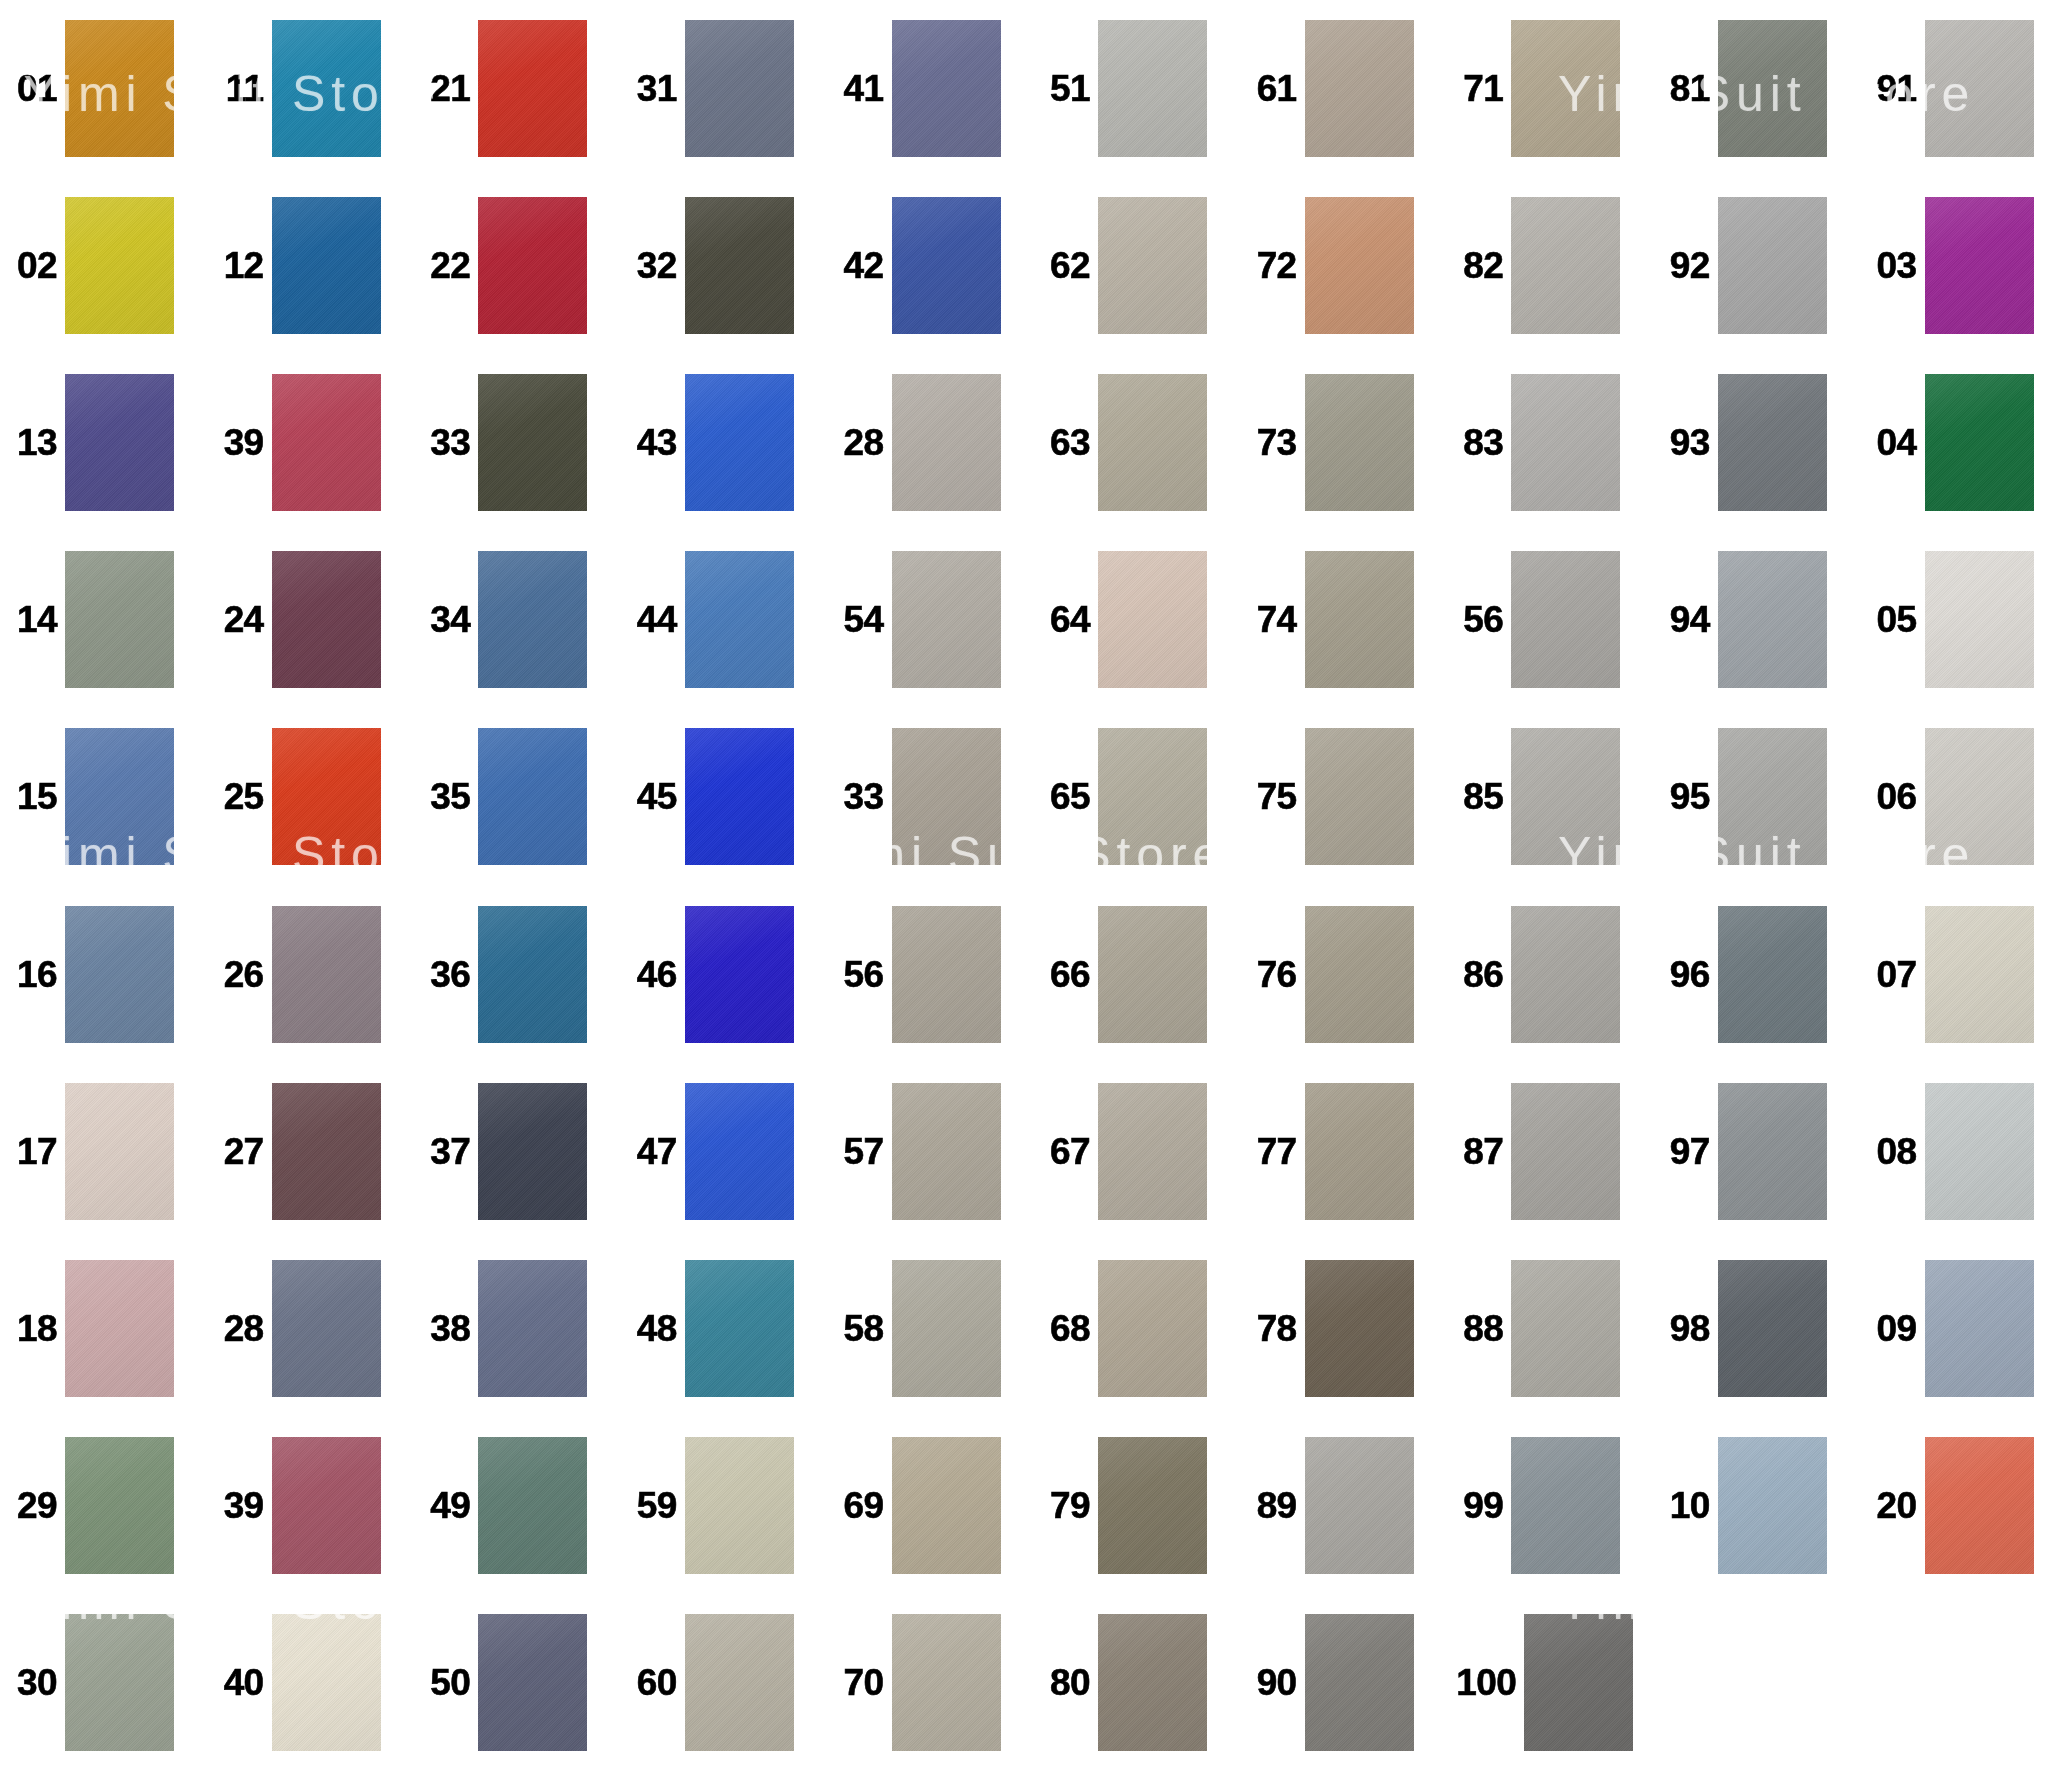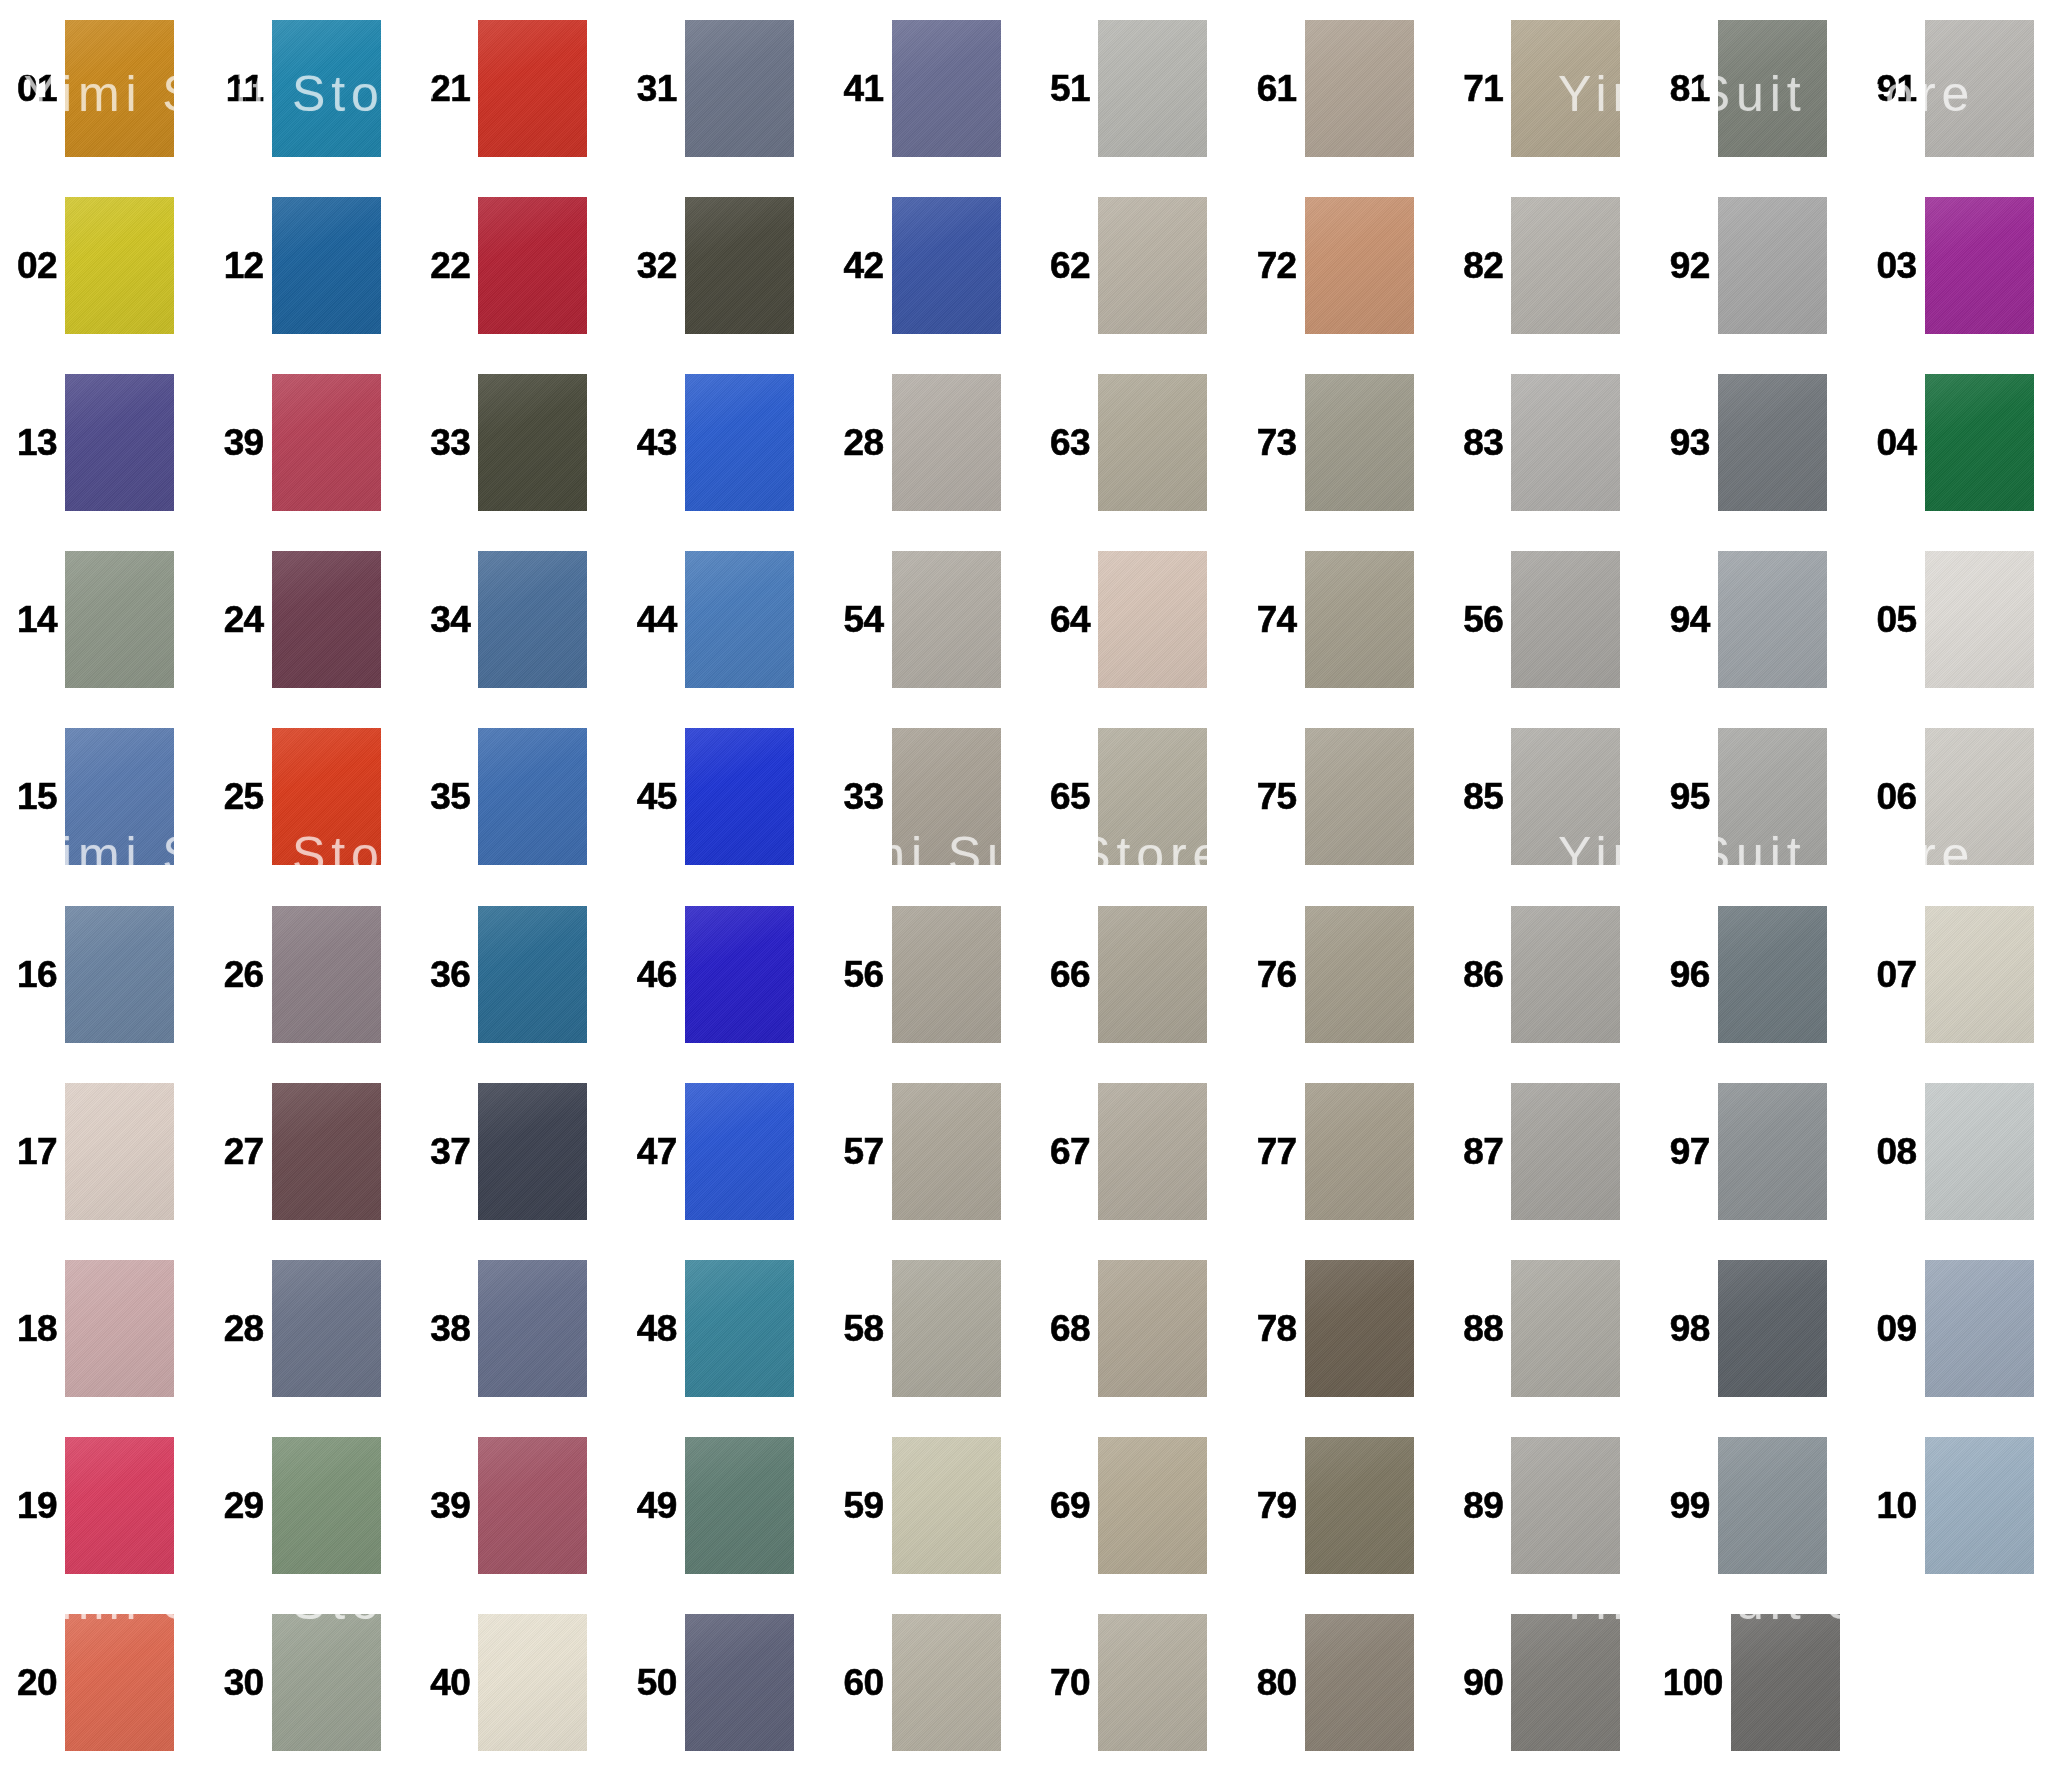--- a/index.html
+++ b/index.html
@@ -632,27 +632,20 @@
       <div class="cell">
         <div class="cell-label">98</div>
         <div class="swatch" style="background-color: rgb(93, 99, 105);">
           <div class="tex"></div>
           <div class="shade"></div>
         </div>
       </div>
       <div class="cell">
         <div class="cell-label">09</div>
         <div class="swatch" style="background-color: rgb(154, 167, 184);">
-          <div class="tex"></div>
-          <div class="shade"></div>
-        </div>
-      </div>
-      <div class="cell">
-        <div class="cell-label">19</div>
-        <div class="swatch" style="background-color: rgb(216, 63, 97);">
           <div class="tex"></div>
           <div class="shade"></div>
         </div>
       </div>
       <div class="cell">
         <div class="cell-label">29</div>
         <div class="swatch" style="background-color: rgb(125, 147, 120);">
           <div class="tex"></div>
           <div class="shade"></div>
         </div>

